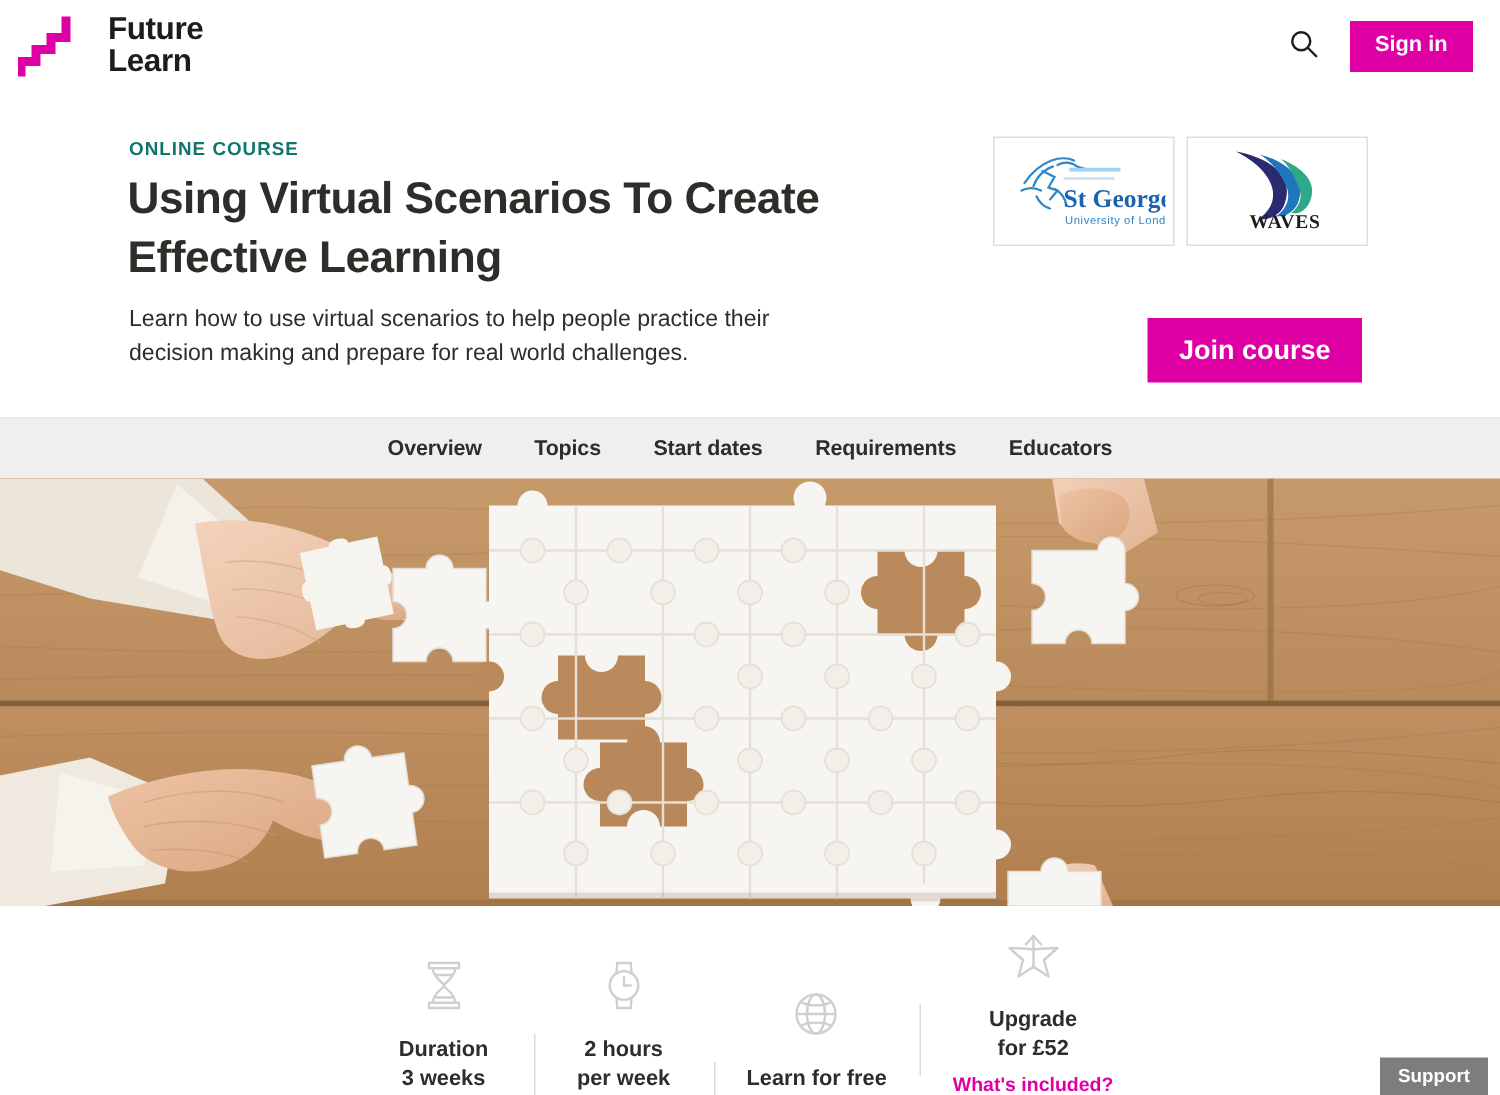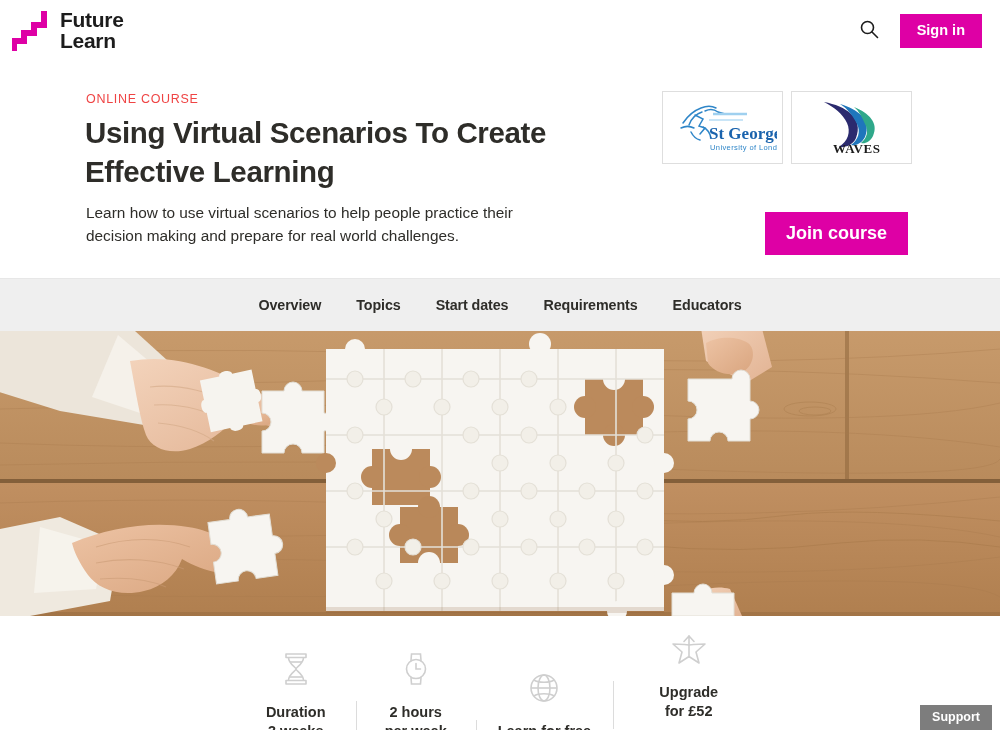--- a/index.html
+++ b/index.html
@@ -15,21 +15,21 @@
   
   .header {
     position: relative;
     height: 64px;
     display: flex;
     align-items: center;
     background: #ffffff;
   }
   .logo-wrap {
     position: absolute; left: 12px; top: 8px;
-    display: flex; align-items: center; gap: 6px;
+    display: flex; align-items: center; gap: 18px;
     cursor: pointer;
   }
   .logo-mark { width: 42px; height: 44px; display: block; }
   .logo-text {
     font-size: 21px; font-weight: 700; line-height: 21px;
     letter-spacing: -0.3px; color: #1c1c1c;
   }
   .logo-text span { display: block; }
 
   .mainnav {
@@ -56,22 +56,22 @@
     font-size: 14.5px; font-weight: 700;
     padding: 9px 17px 10px; cursor: pointer; line-height: 1;
   }
 
   
   .hero {
     position: relative; height: 214px; background: #ffffff;
   }
   .eyebrow {
     position: absolute; left: 86px; top: 28px;
-    font-size: 12.5px; font-weight: 400; letter-spacing: 0.7px;
-    color: #ef4444; text-transform: uppercase;
+    font-size: 12.5px; font-weight: 700; letter-spacing: 0.7px;
+    color: #0f766e; text-transform: uppercase;
   }
   .course-title {
     position: absolute; left: 85px; top: 49px; width: 540px;
     font-size: 29.5px; font-weight: 700; line-height: 1.33;
     letter-spacing: -0.35px; color: #2e2d29;
   }
   .course-desc {
     position: absolute; left: 86px; top: 137px; width: 460px;
     font-size: 15.4px; font-weight: 400; line-height: 1.5;
     color: #2e2d29;
@@ -90,21 +90,21 @@
   .join-btn {
     position: absolute; right: 92px; top: 148px;
     background: #de00a5; color: #fff; border: none;
     font-family: "Liberation Sans", sans-serif;
     font-size: 18px; font-weight: 700;
     padding: 12px 21px 13px; cursor: pointer; line-height: 1;
   }
 
   
   .tabbar {
-    height: 53px; background: #efefef;
+    height: 41px; background: #efefef;
     display: flex; align-items: center; justify-content: center;
     gap: 35px;
     border-top: 1px solid #e7e7e7;
   }
   .tabbar a {
     color: #2e2d29; font-size: 14.3px; font-weight: 700;
     text-decoration: none; letter-spacing: -0.1px; white-space: nowrap;
   }
 
   

